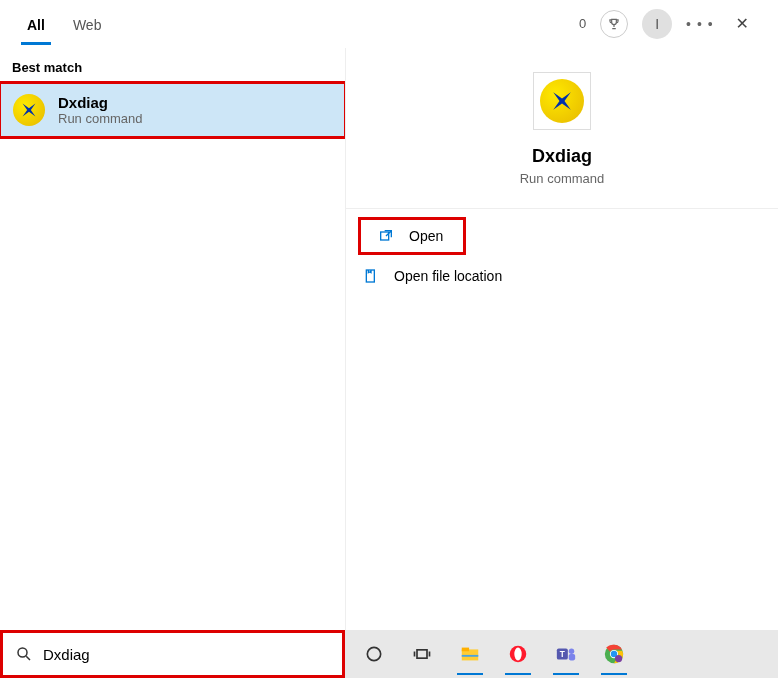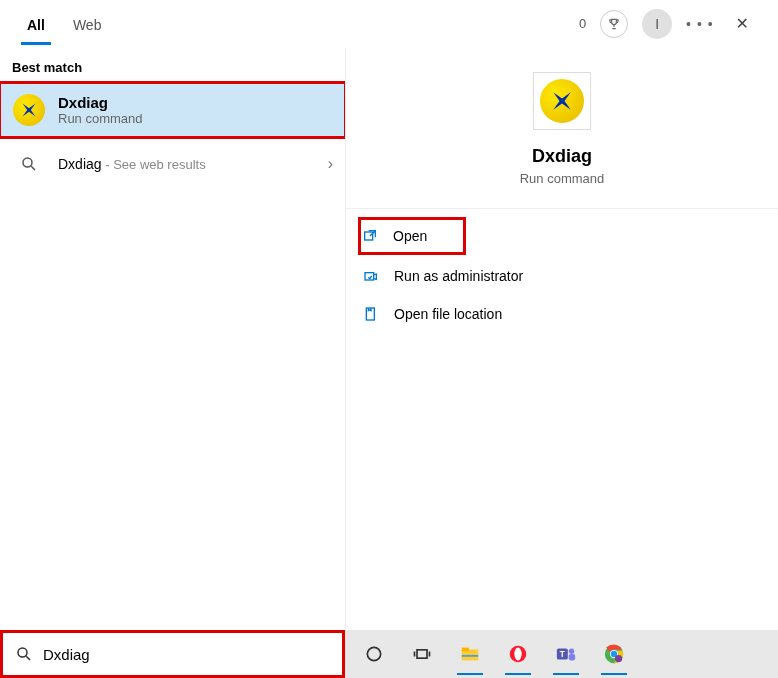--- a/index.html
+++ b/index.html
@@ -44,21 +44,21 @@
   .preview .icon-box { width: 58px; height: 58px; border: 1px solid #ddd; display:flex; align-items:center; justify-content:center; }
   .preview .icon-box .dxdiag-icon { width: 44px; height: 44px; }
   .preview .icon-box .dxdiag-icon svg { width: 30px; height: 30px; }
   .preview .p-title { font-size: 18px; font-weight: 600; margin-top: 16px; }
   .preview .p-sub { font-size: 13px; color: #666; margin-top: 4px; }
   .divider { height: 1px; background: #eee; margin: 22px 0 6px; width: 100%; }
 
   .actions { width: 100%; }
   .action { display: flex; align-items: center; gap: 14px; padding: 10px 16px; font-size: 14px; cursor: pointer; }
   .action .a-icon { width: 18px; height: 18px; display:flex; align-items:center; justify-content:center; color:#0078d4; }
-  .open-hl { border: 3px solid #d00; margin: 2px 12px; padding: 7px 0; width: 108px; }
+  .open-hl { border: 3px solid #d00; margin: 2px 12px; padding: 7px 16px; width: 108px; }
 
   
   .bottom { position: absolute; bottom: 0; left: 0; right: 0; height: 48px; display: flex; align-items: stretch; }
   .search-box { width: 345px; display: flex; align-items: center; gap: 10px; padding: 0 12px; border: 3px solid #d00; border-right-width:3px; background: #fff; }
   .search-box input { border: none; outline: none; font-size: 15px; flex: 1; background: transparent; }
   .taskbar { flex: 1; background: #e8e8e8; display: flex; align-items: center; gap: 14px; padding: 0 12px; }
   .tb-item { width: 34px; height: 34px; display:flex; align-items:center; justify-content:center; cursor:pointer; position:relative; }
   .tb-underline::after { content:""; position:absolute; bottom:-4px; left:4px; right:4px; height:2px; background:#0078d4; }
 
   .web-sub { color:#888; font-weight:normal; font-size:13px; }
@@ -101,32 +101,20 @@
             </svg>
         </div>
       </div>
       <div class="texts">
         <div class="title">Dxdiag</div>
         <div class="sub">Run command</div>
       </div>
     </div>
 
 
-    <div class="result">
-      <div class="icon">
-        <svg class="search-icon-sm" viewBox="0 0 24 24" fill="none" stroke="#555" stroke-width="2">
-            <circle cx="10" cy="10" r="6"></circle>
-            <line x1="15" y1="15" x2="20" y2="20"></line>
-          </svg>
-      </div>
-      <div class="texts">
-        <span class="title" style="font-size:14px;font-weight:normal;"><span>Dxdiag</span><span class="web-sub"> - See web results</span></span>
-      </div>
-      <div class="chev-right">›</div>
-    </div>
   </div>
 
   <div class="right">
     <div class="preview">
       <div class="icon-box">
         <div class="dxdiag-icon">
           <svg viewBox="0 0 24 24">
               <path fill="#0030aa" d="M5 5l5 7-5 7 7-5 7 5-5-7 5-7-7 5z"></path>
             </svg>
         </div>
@@ -141,30 +129,20 @@
             <svg viewBox="0 0 24 24" width="16" height="16" fill="none" stroke="#0078d4" stroke-width="2">
                 <rect x="4" y="6" width="12" height="12"></rect>
                 <path d="M10 4h10v10M20 4l-8 8"></path>
               </svg>
           </span>
           <span>Open</span>
         </div>
         <div class="action">
           <span class="a-icon">
             <svg viewBox="0 0 24 24" width="16" height="16" fill="none" stroke="#0078d4" stroke-width="2">
-                <rect x="3" y="7" width="13" height="11"></rect>
-                <path d="M16 10l4-1v8l-4-1"></path>
-                <path d="M8 14l2 2 3-4"></path>
-              </svg>
-          </span>
-          <span>Run as administrator</span>
-        </div>
-        <div class="action">
-          <span class="a-icon">
-            <svg viewBox="0 0 24 24" width="16" height="16" fill="none" stroke="#0078d4" stroke-width="2">
                 <rect x="5" y="3" width="12" height="18"></rect>
                 <path d="M8 3v4l2-1 2 1V3"></path>
               </svg>
           </span>
           <span>Open file location</span>
         </div>
       </div>
     </div>
   </div>
 </div>

